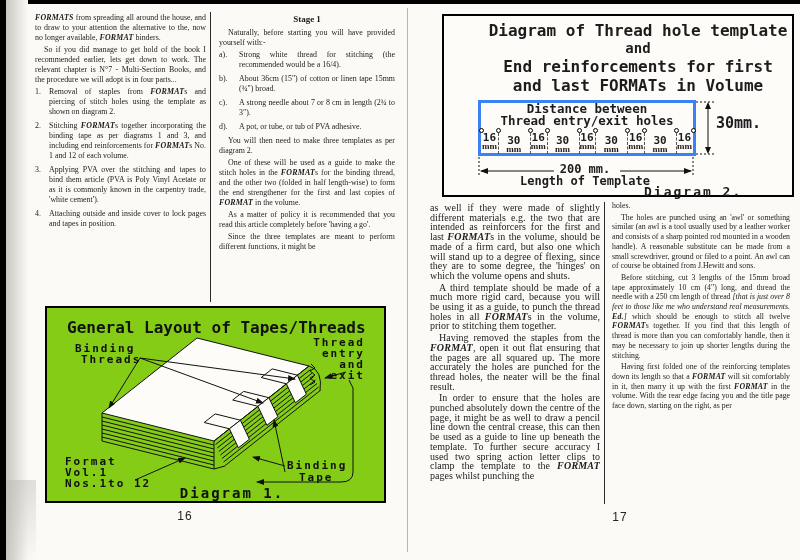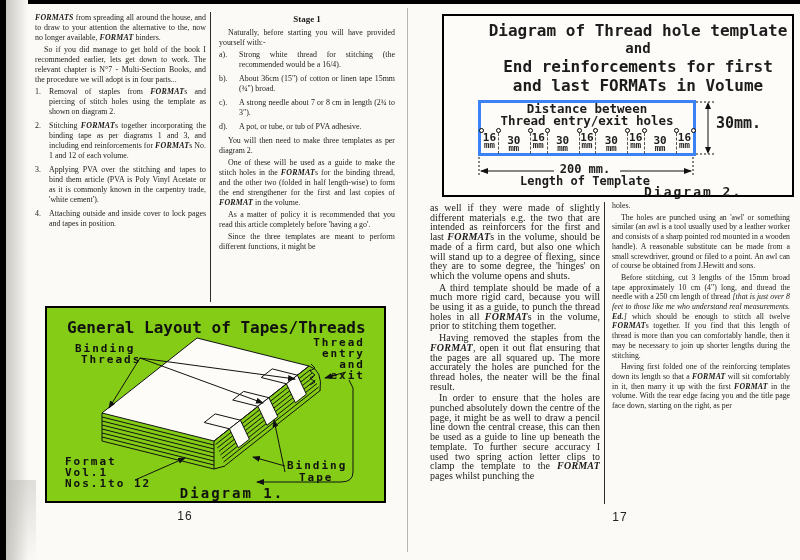--- a/index.html
+++ b/index.html
@@ -42,21 +42,21 @@
           border:3px solid #3b82f6;background:#fdfcf9;}
   .tph{font-family:"DejaVu Sans Mono",monospace;font-weight:bold;font-size:12.5px;
        line-height:12px;text-align:center;white-space:nowrap;}
   .holes{position:relative;height:6px;}
   .hole{position:absolute;top:1px;width:3px;height:3px;border:1px solid #000;
         border-radius:50%;background:#fdfcf9;}
   .mrow{position:relative;display:flex;height:21px;}
   .mcell{display:flex;flex-direction:column;align-items:center;min-width:0;}
   .mcell:nth-child(even of .mcell){padding-top:3px;}
   .mval{font-family:"DejaVu Sans Mono",monospace;font-weight:bold;font-size:11px;line-height:9px;}
-  .munit{font-family:Liberation Mono, monospace;font-weight:bold;font-size:9px;line-height:8px;}
+  .munit{font-family:Liberation Serif, serif;font-weight:bold;font-size:9px;line-height:8px;}
   .msep{position:absolute;top:0;bottom:0;border-left:1px dashed #555;}
   .d2svg{position:absolute;left:0;top:0;}
   .lbl30{position:absolute;left:272px;top:98px;font-size:15px;}
   .lbl200{position:absolute;left:34px;top:146px;width:214px;text-align:center;font-size:12px;}
   .lbllen{position:absolute;left:34px;top:158px;width:214px;text-align:center;font-size:12px;}
   .d2cap{position:absolute;left:200px;top:168px;font-size:13px;letter-spacing:2px;}
 
   .pagenum{position:absolute;font-family:"Liberation Sans",sans-serif;
            font-size:12px;letter-spacing:1px;text-align:center;width:80px;color:#222;}
   b i, i b {letter-spacing:.2px;}

